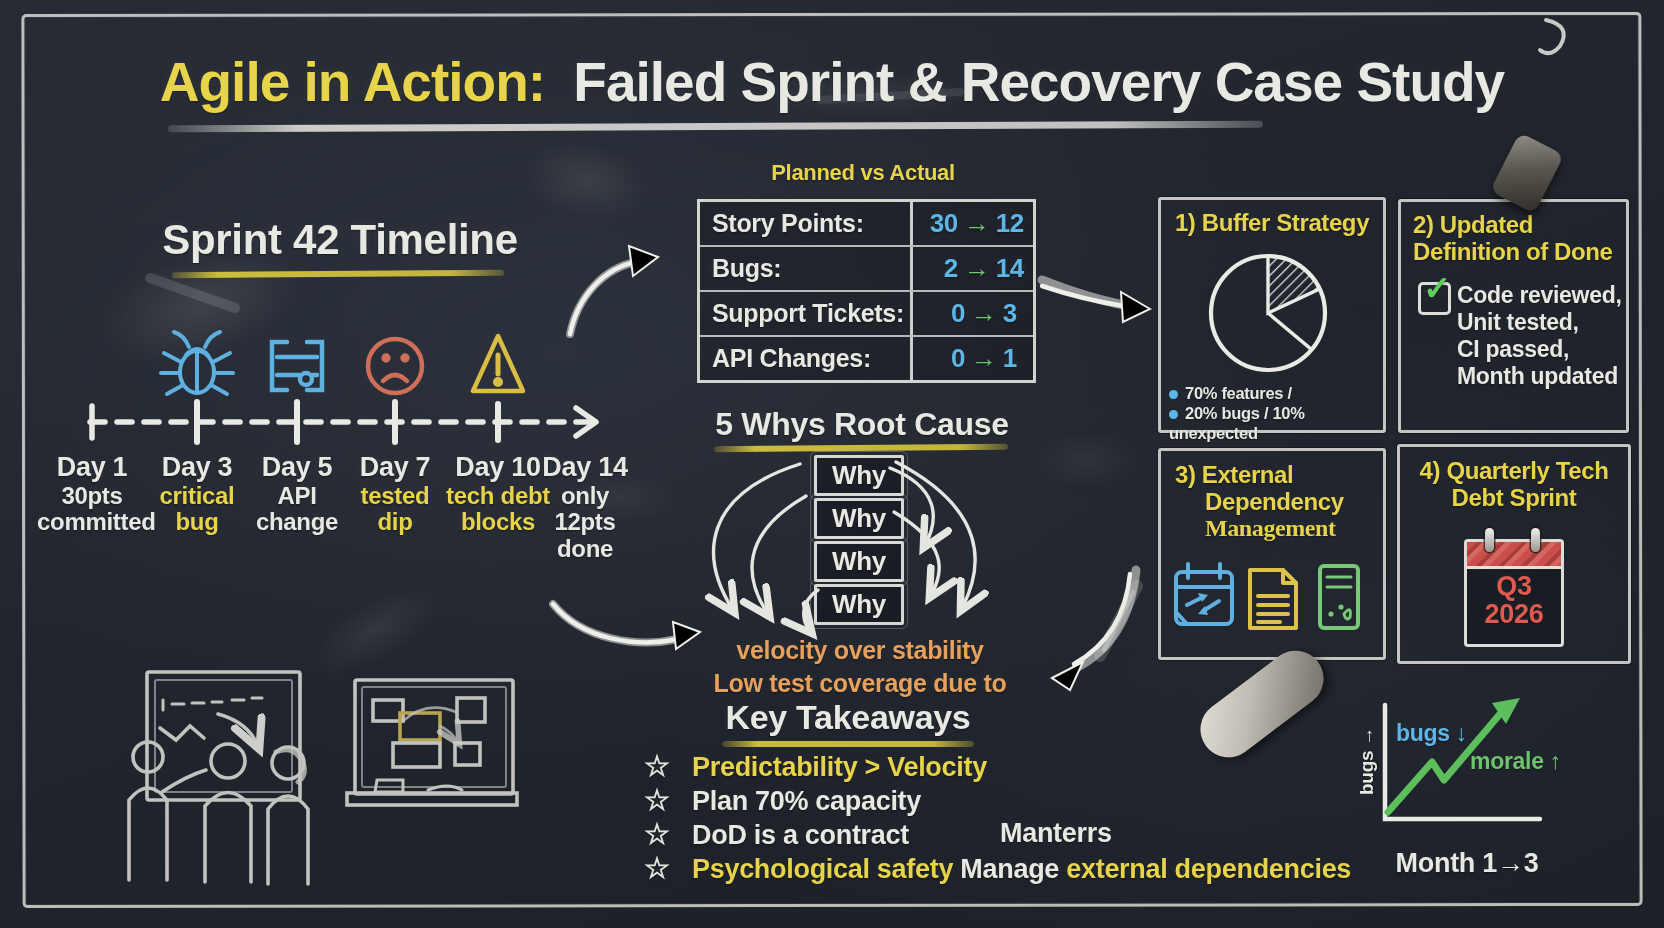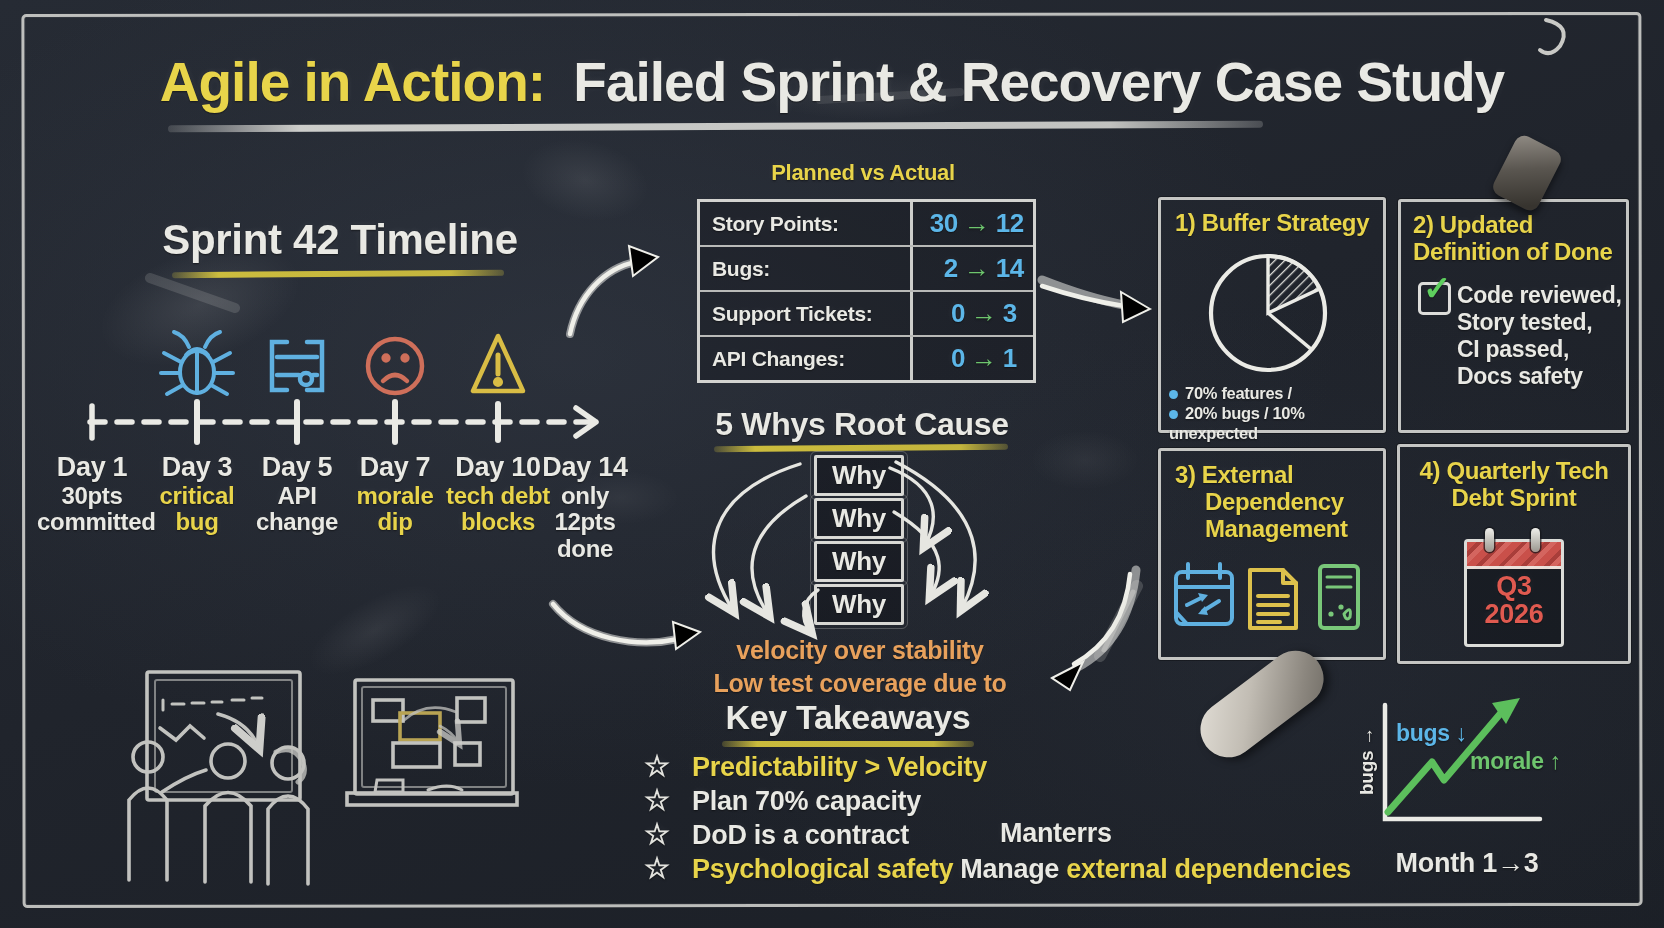--- a/index.html
+++ b/index.html
@@ -26,21 +26,21 @@
   .u-white{background:linear-gradient(90deg,rgba(233,233,228,.15),rgba(233,233,228,.85) 12%,rgba(233,233,228,.8) 86%,rgba(233,233,228,.2));}
   .u-yellow{background:linear-gradient(90deg,rgba(217,200,62,.2),rgba(217,200,62,.92) 14%,rgba(217,200,62,.88) 84%,rgba(217,200,62,.25));}
   .panel{border:3px solid rgba(233,233,228,.82);border-radius:3px;box-shadow:0 0 0 1px rgba(0,0,0,.3);}
   .ptitle{font-size:24px;line-height:1.13;letter-spacing:-0.4px;}
   .whybox{width:84px;height:35px;border:3px solid rgba(236,236,231,.9);border-radius:2px;
     background:rgba(8,10,14,.35);outline:1px solid rgba(236,236,231,.25);outline-offset:3px;
     display:flex;align-items:center;justify-content:center;font-size:26px;}
   .tbl{border:3px solid rgba(236,236,231,.88);background:rgba(10,12,16,.25);}
   .trow{display:flex;height:43px;align-items:center;}
   .trow + .trow{border-top:2px solid rgba(236,236,231,.75);}
-  .tlabel{width:198px;padding-left:12px;font-size:21px;}
+  .tlabel{width:198px;padding-left:12px;font-size:25px;}
   .tval{flex:1;display:flex;align-items:center;justify-content:center;font-size:26px;
     border-left:3px solid rgba(236,236,231,.85);height:100%;}
   .tval .pl{min-width:36px;text-align:right;}
   .tval .ar{margin:0 6px;color:var(--green);}
   .smudge{border-radius:50%;background:radial-gradient(ellipse at center,rgba(255,255,255,.10),rgba(255,255,255,0) 70%);}
   .star{font-size:29px;color:rgba(238,238,233,.95);}
   .tk{font-size:27px;white-space:nowrap;}
   .dot{width:9px;height:9px;border-radius:50%;background:var(--blue);display:inline-block;margin-right:7px;}
   .minical{border:3px solid rgba(238,238,233,.92);border-radius:4px;background:rgba(8,10,14,.3);}
   .calband{height:24px;border-bottom:3px solid rgba(238,238,233,.9);
@@ -121,21 +121,21 @@
     <div class="y" style="font-size:24px;line-height:1.1;">critical</div>
     <div class="y" style="font-size:24px;line-height:1.1;">bug</div>
   </div>
   <div class="abs chalk center" style="left:242px;top:452px;width:110px;">
     <div class="w" style="font-size:27px;">Day 5</div>
     <div class="w" style="font-size:24px;line-height:1.1;">API</div>
     <div class="w" style="font-size:24px;line-height:1.1;">change</div>
   </div>
   <div class="abs chalk center" style="left:340px;top:452px;width:110px;">
     <div class="w" style="font-size:27px;">Day 7</div>
-    <div class="y" style="font-size:24px;line-height:1.1;">morale</div>
+    <div class="y" style="font-size:24px;line-height:1.1;">tested</div>
     <div class="y" style="font-size:24px;line-height:1.1;">dip</div>
   </div>
   <div class="abs chalk center" style="left:436px;top:452px;width:124px;">
     <div class="w" style="font-size:27px;">Day 10</div>
     <div class="y" style="font-size:24px;line-height:1.1;">tech debt</div>
     <div class="y" style="font-size:24px;line-height:1.1;">blocks</div>
   </div>
   <div class="abs chalk center" style="left:530px;top:452px;width:110px;">
     <div class="w" style="font-size:27px;">Day 14</div>
     <div class="w" style="font-size:24px;line-height:1.1;">only</div>
@@ -164,31 +164,31 @@
 
   <div class="abs panel" style="left:1398px;top:199px;width:225px;height:228px;">
     <div class="abs chalk y ptitle" style="left:12px;top:9px;">
       <div>2) Updated</div>
       <div>Definition of Done</div>
     </div>
     <div class="abs" style="left:17px;top:80px;width:27px;height:27px;border:3px solid rgba(238,238,233,.92);border-radius:5px;"></div>
     <div class="abs chalk" style="left:22px;top:66px;font-size:34px;color:#5ecf5e;">✓</div>
     <div class="abs chalk w" style="left:56px;top:80px;font-size:23px;line-height:1.17;">
       <div>Code reviewed,</div>
-      <div>Story tested,</div>
+      <div>Unit tested,</div>
       <div>CI passed,</div>
-      <div>Docs safety</div>
+      <div>Month updated</div>
     </div>
   </div>
 
   <div class="abs panel" style="left:1158px;top:448px;width:222px;height:206px;">
     <div class="abs chalk y ptitle" style="left:14px;top:10px;">
       <div>3) External</div>
       <div style="padding-left:30px;">Dependency</div>
-      <div style="padding-left:30px;">Management</div>
+      <div style="padding-left:30px;font-family:Liberation Serif, serif;">Management</div>
     </div>
   </div>
 
   <div class="abs panel" style="left:1397px;top:444px;width:228px;height:214px;">
     <div class="abs chalk center y ptitle" style="left:0;top:10px;width:100%;">
       <div>4) Quarterly Tech</div>
       <div>Debt Sprint</div>
     </div>
     <div class="abs minical" style="left:64px;top:92px;width:94px;height:102px;">
       <div class="pin" style="left:18px;"></div>

